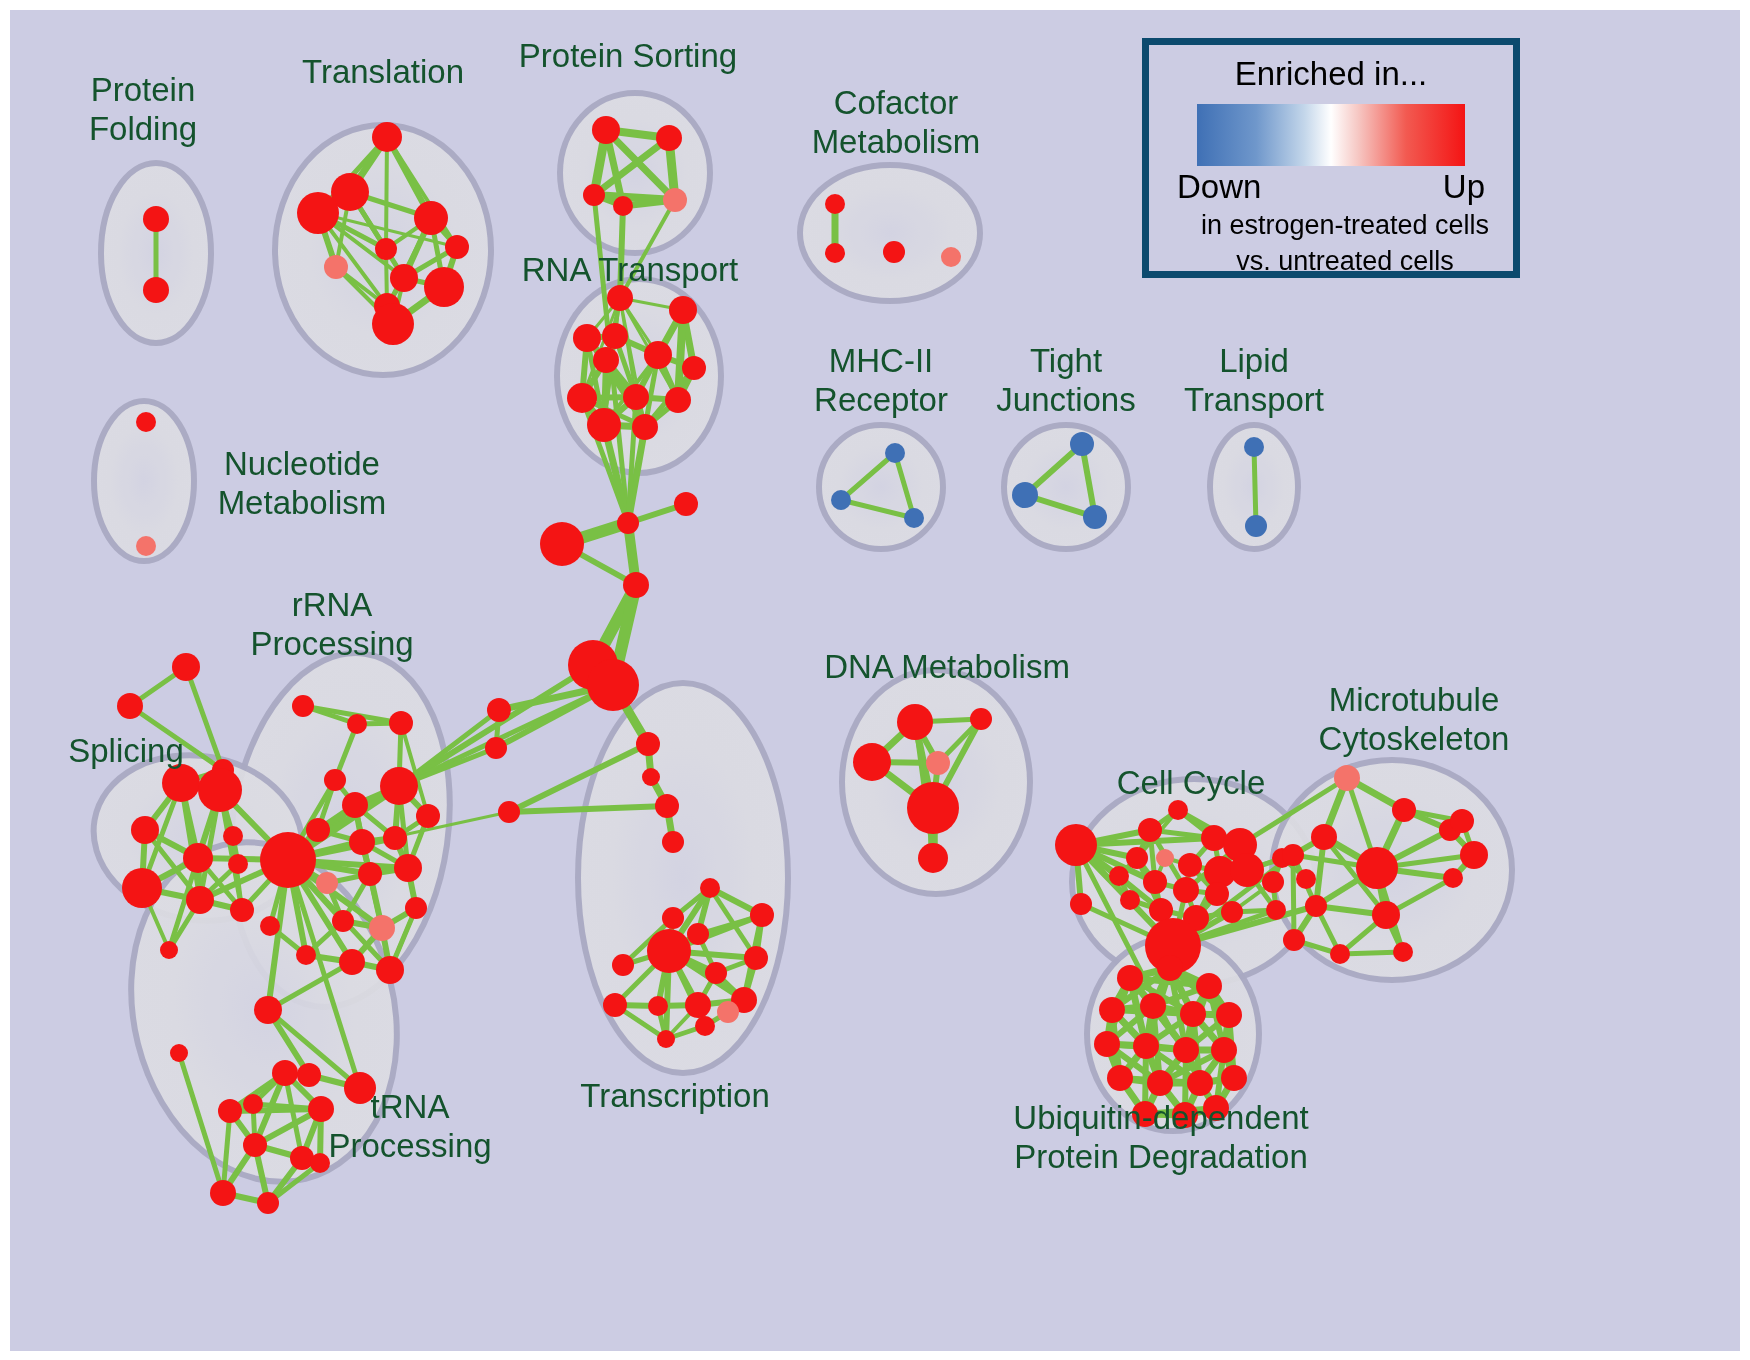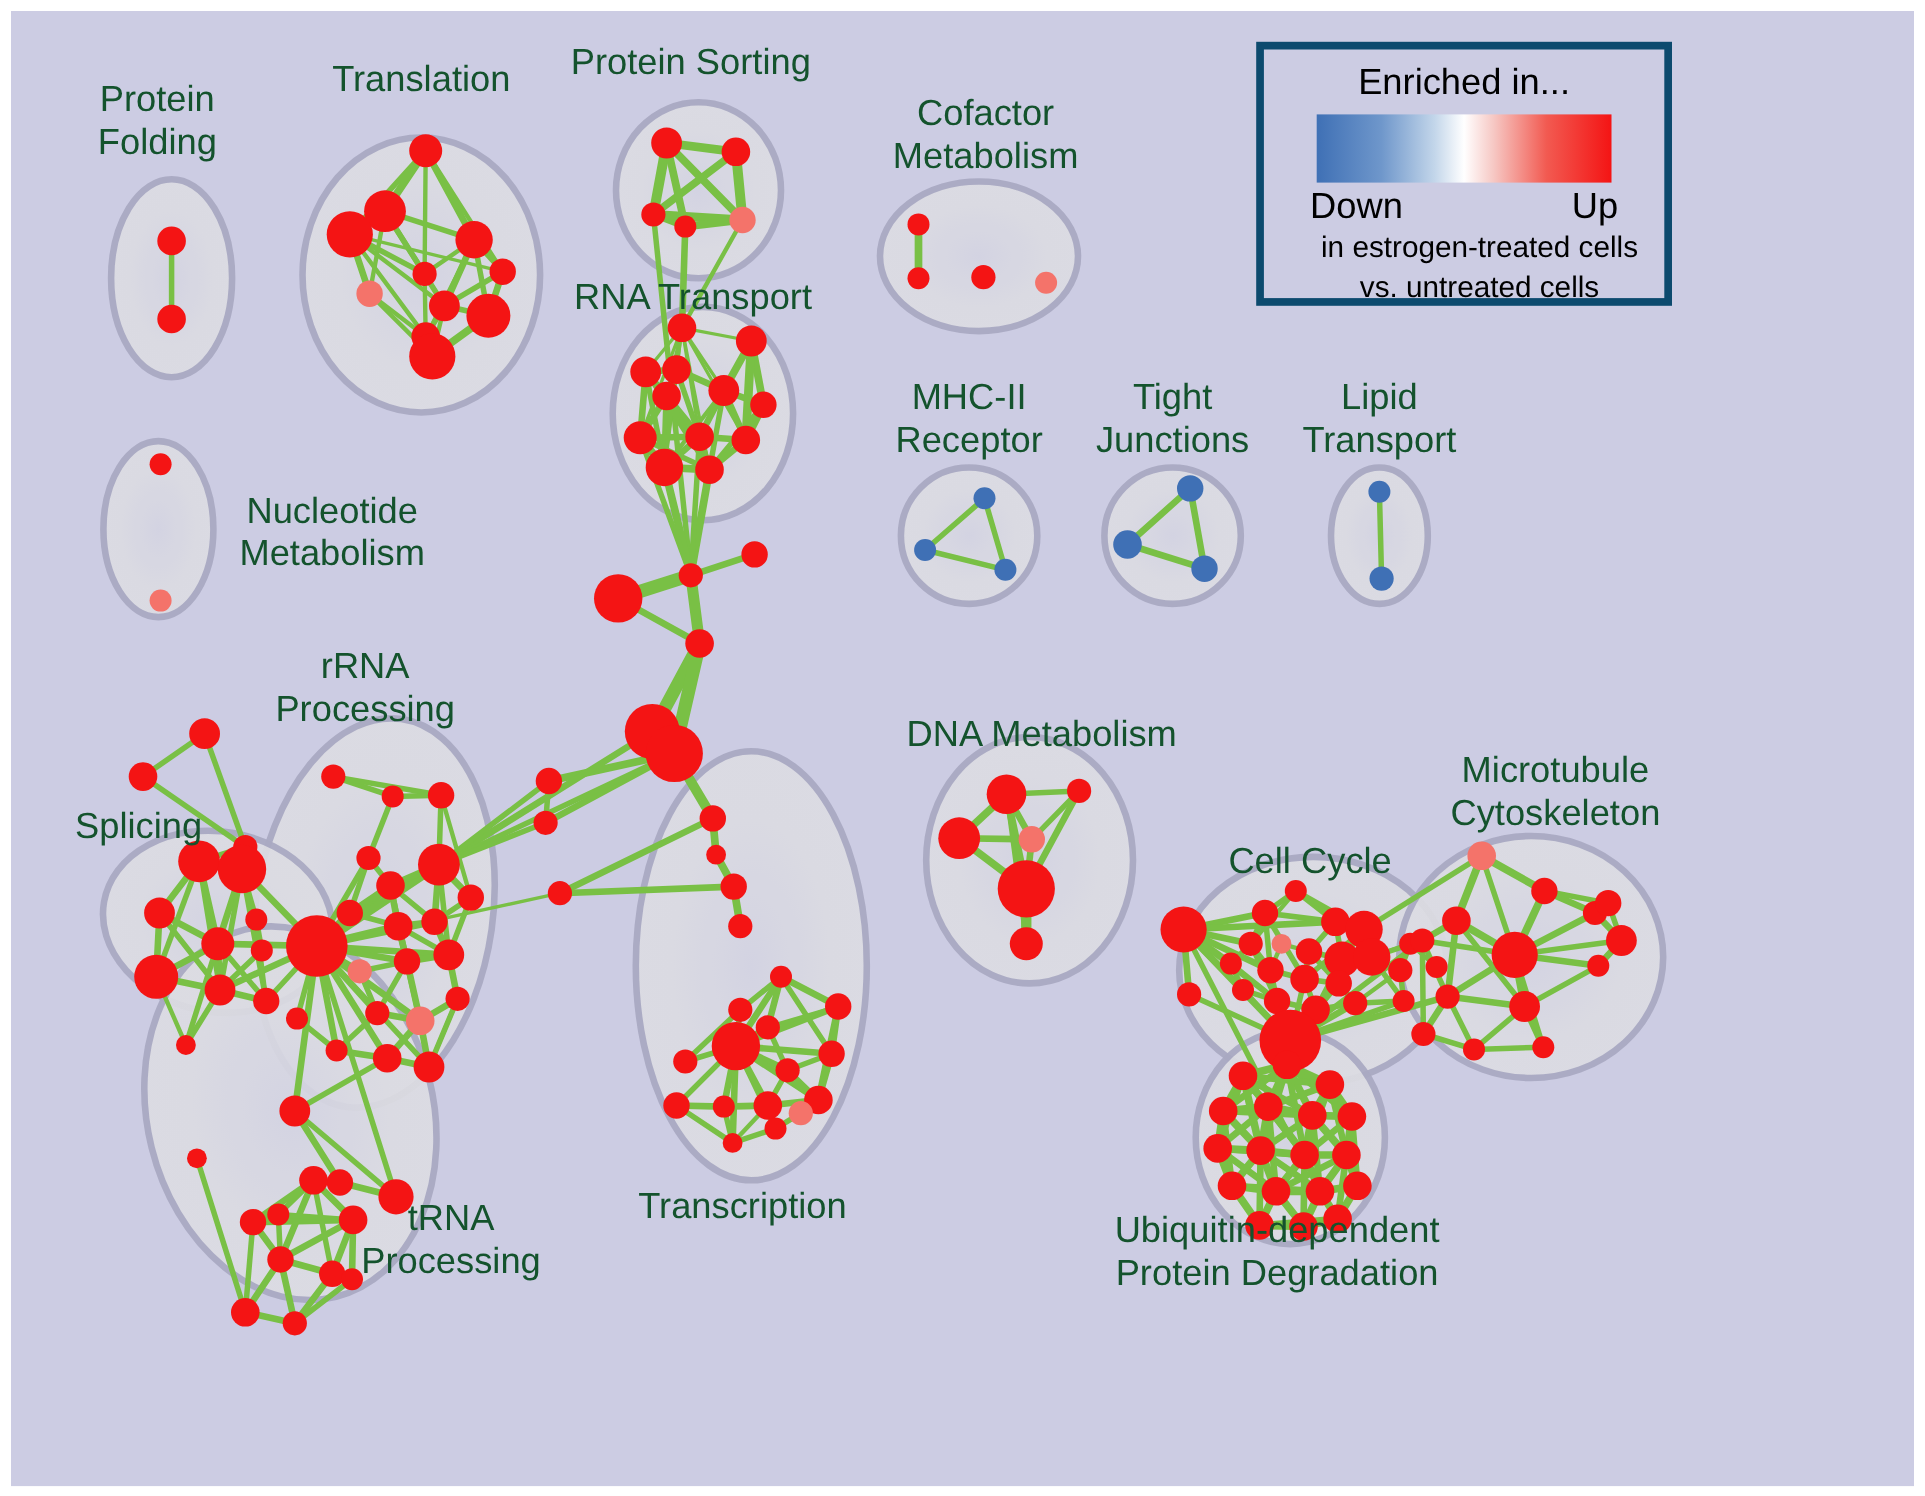--- a/index.html
+++ b/index.html
@@ -708,21 +708,21 @@
         <div class="cl-label" style="left: 665px; top: 1066px;">Transcription</div>
         <div class="cl-label" style="left: 400px; top: 1077px;">tRNA
 Processing</div>
         <div class="cl-label" style="left: 1151px; top: 1088px;">Ubiquitin-dependent
 Protein Degradation</div>
       </div>
 
     <div id="legend" style="left: 1132px; top: 28px; width: 378px; height: 240px;">
       <div class="lg-title">Enriched in...</div>
       <div class="bar" style="width: 268px;"></div>
-      <div class="ends" style="padding: 0px 42px;">
+      <div class="ends" style="padding: 0px 28px;">
         <span>Down</span>
         <span>Up</span>
       </div>
       <div class="sub">in estrogen-treated cells</div>
       <div class="sub">vs. untreated cells</div>
     </div>
 
   </div>
 </div>
 

